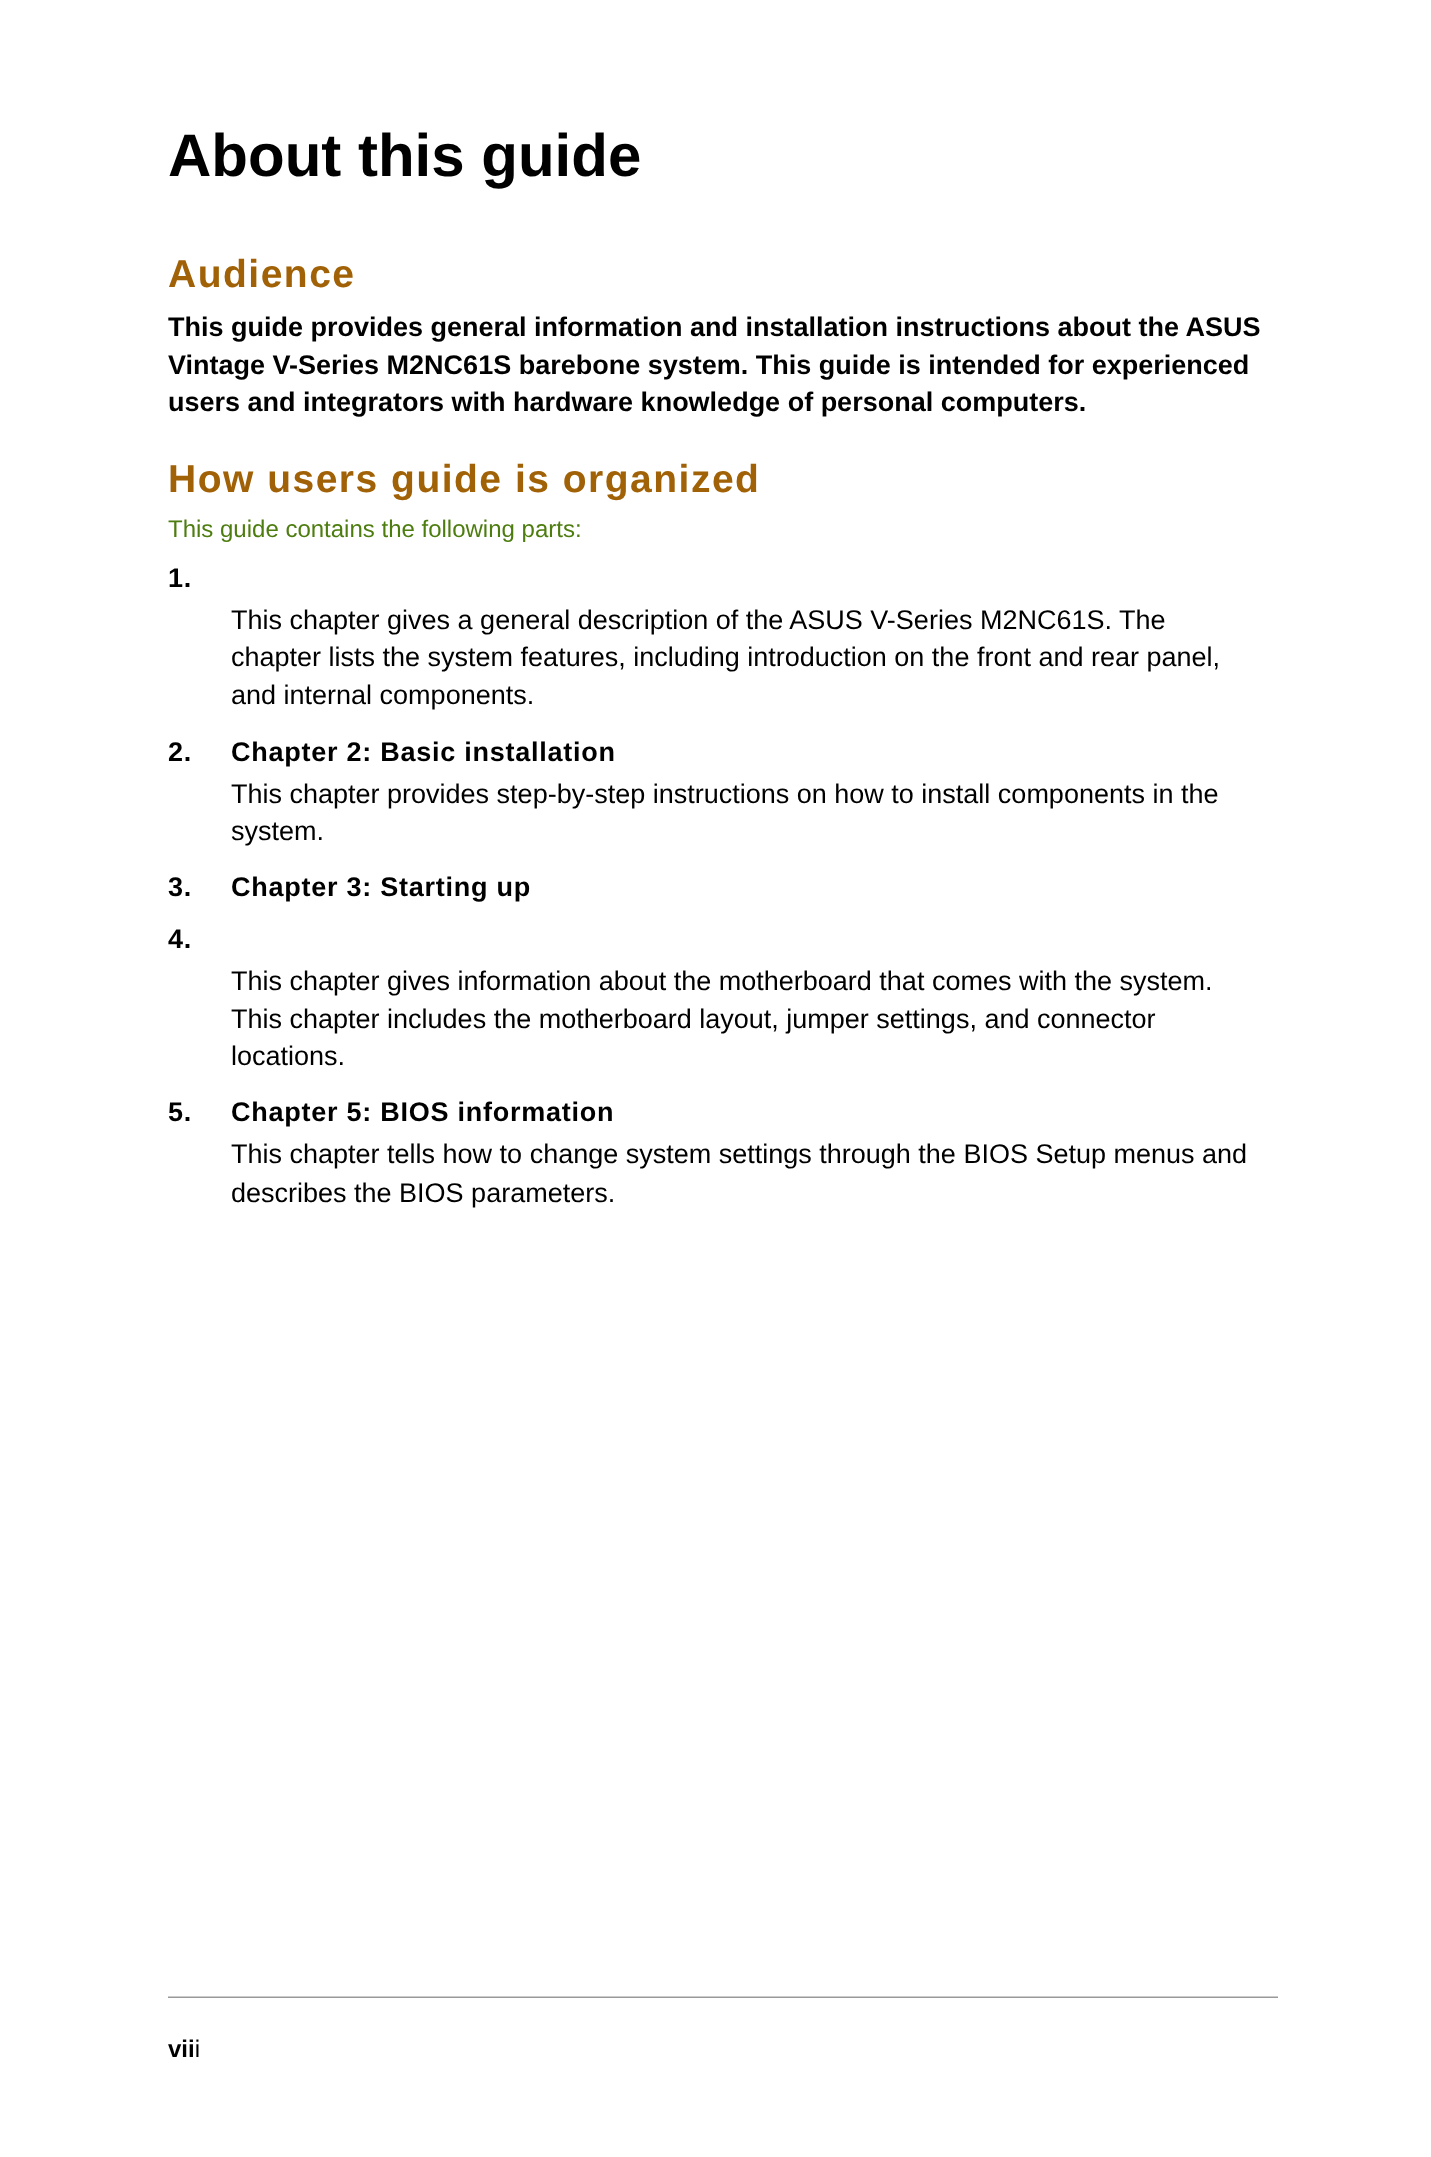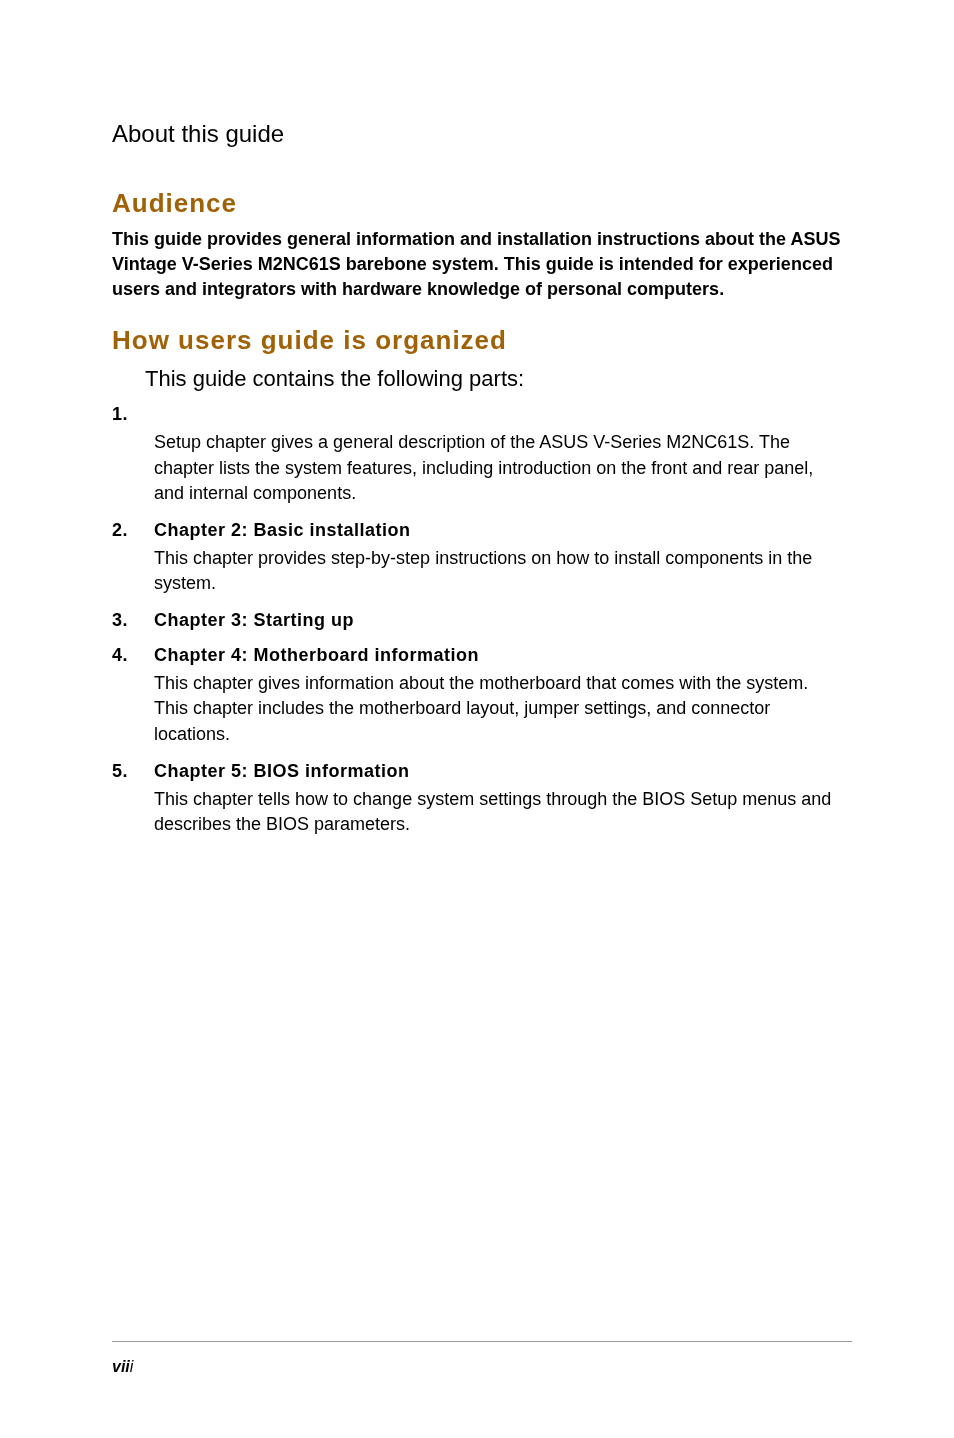--- a/index.html
+++ b/index.html
@@ -9,46 +9,44 @@
     }
     body {
       font-family: Arial, Helvetica, sans-serif;
       background: #ffffff;
       width: 954px;
       height: 1438px;
       position: relative;
       padding: 82px 102px 0 112px;
     }
     .main-title {
-      font-size: 24px;
-      font-weight: normal;
+      font-size: 40px;
+      font-weight: bold;
       color: #000;
       margin-bottom: 40px;
-      margin-top: 38px;
     }
     .section-heading {
       font-size: 26px;
       font-weight: bold;
       color: #a16207;
       letter-spacing: 1px;
       margin-bottom: 8px;
     }
     .body-text {
       font-size: 18px;
       color: #000;
       line-height: 1.4;
       margin-bottom: 22px;
       font-weight: bold;
     }
     .intro-text {
-      font-size: 22px;
-      color: #000000;
+      font-size: 16px;
+      color: #4d7c0f;
       line-height: 1.4;
       margin-bottom: 10px;
-      margin-left: 33px;
     }
     .chapter-block {
       margin-bottom: 14px;
     }
     .chapter-heading {
       font-size: 18px;
       font-weight: bold;
       color: #000;
       letter-spacing: 0.5px;
       margin-bottom: 5px;
@@ -64,22 +62,21 @@
       line-height: 1.4;
       margin-left: 42px;
       padding-right: 20px;
     }
     .footer {
       position: absolute;
       bottom: 62px;
       left: 112px;
       right: 102px;
       border-top: 1px solid #999;
-      padding-top: 16px;
-      font-style: italic;
+      padding-top: 26px;
     }
     .page-label {
       font-size: 16px;
       color: #000;
     }
     .page-roman {
       font-weight: bold;
     }
   </style>
 </head>
@@ -90,42 +87,41 @@
 <h2 class="section-heading">Audience</h2>
 <p class="body-text">This guide provides general information and installation instructions about the ASUS Vintage V-Series M2NC61S barebone system. This guide is intended for experienced users and integrators with hardware knowledge of personal computers.</p>
 
 <h2 class="section-heading">How users guide is organized</h2>
 <p class="intro-text">This guide contains the following parts:</p>
 
 <div class="chapter-block">
   <div class="chapter-heading">
     <span class="chapter-num">1.</span>
   </div>
-  <p class="chapter-desc">Setup chapter gives a general description of the ASUS V-Series M2NC61S. The chapter lists the system features, including introduction on the front and rear panel, and internal components.</p>
+  <p class="chapter-desc">This chapter gives a general description of the ASUS V-Series M2NC61S. The chapter lists the system features, including introduction on the front and rear panel, and internal components.</p>
 </div>
 
 <div class="chapter-block">
   <div class="chapter-heading">
     <span class="chapter-num">2.</span>
     <span>Chapter 2: Basic installation</span>
   </div>
   <p class="chapter-desc">This chapter provides step-by-step instructions on how to install components in the system.</p>
 </div>
 
 <div class="chapter-block">
   <div class="chapter-heading">
     <span class="chapter-num">3.</span>
     <span>Chapter 3: Starting up</span>
   </div>
 </div>
 
 <div class="chapter-block">
   <div class="chapter-heading">
     <span class="chapter-num">4.</span>
-    <span>Chapter 4: Motherboard information</span>
   </div>
   <p class="chapter-desc">This chapter gives information about the motherboard that comes with the system. This chapter includes the motherboard layout, jumper settings, and connector locations.</p>
 </div>
 
 <div class="chapter-block">
   <div class="chapter-heading">
     <span class="chapter-num">5.</span>
     <span>Chapter 5: BIOS information</span>
   </div>
   <p class="chapter-desc">This chapter tells how to change system settings through the BIOS Setup menus and describes the BIOS parameters.</p>

